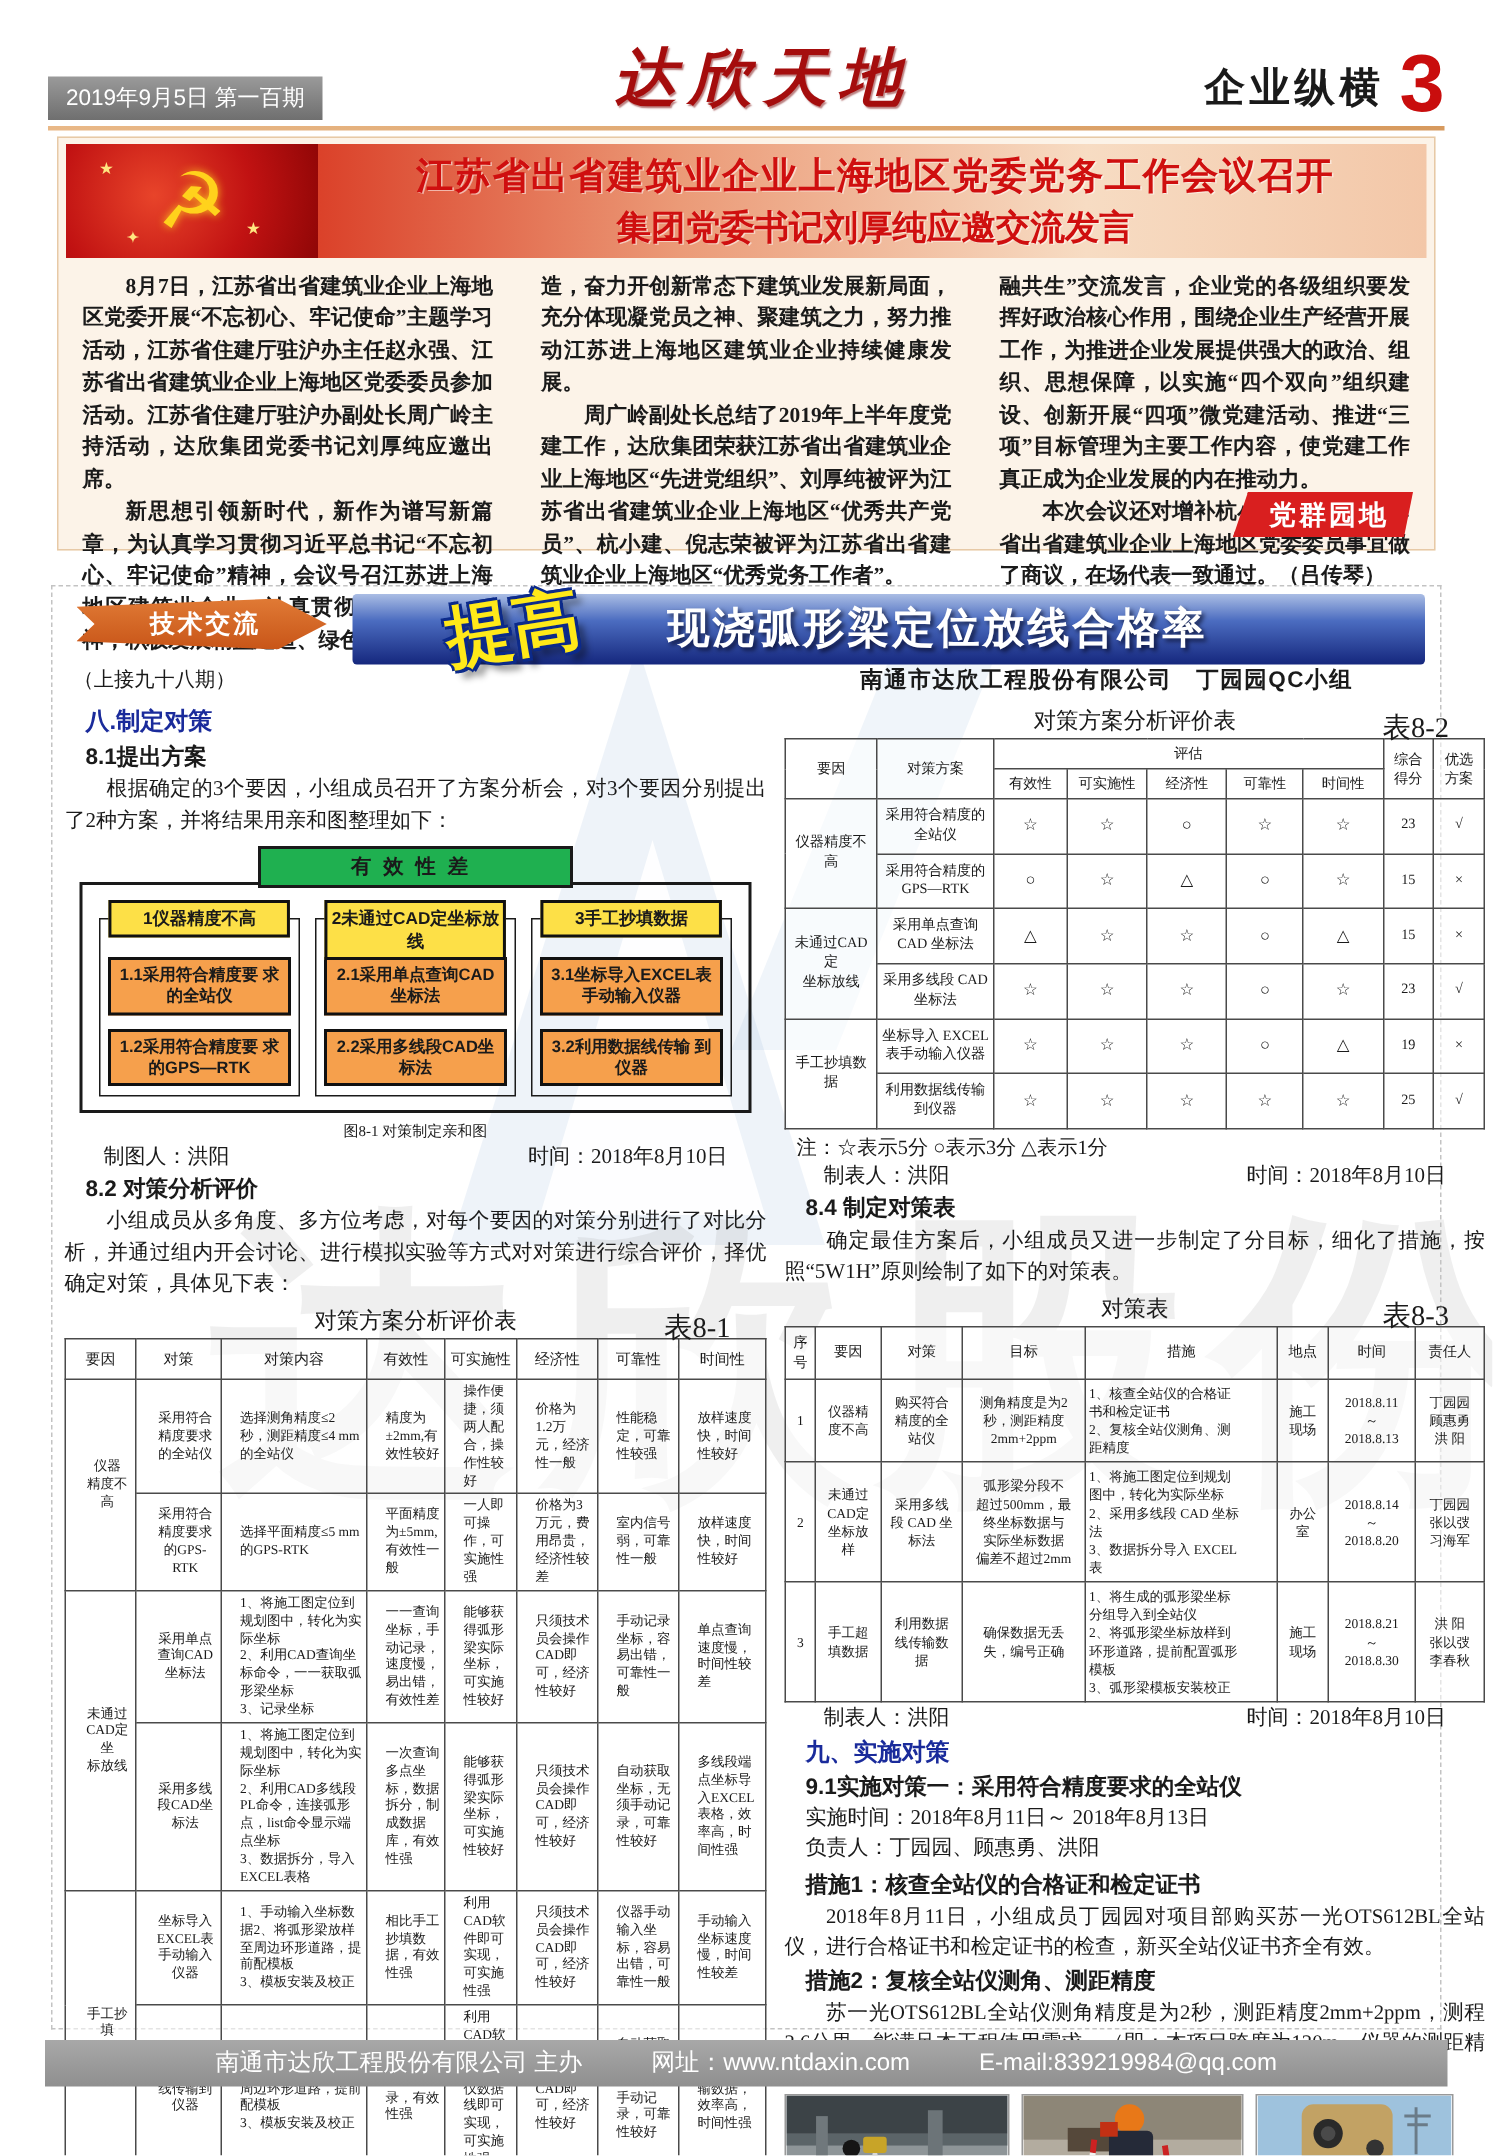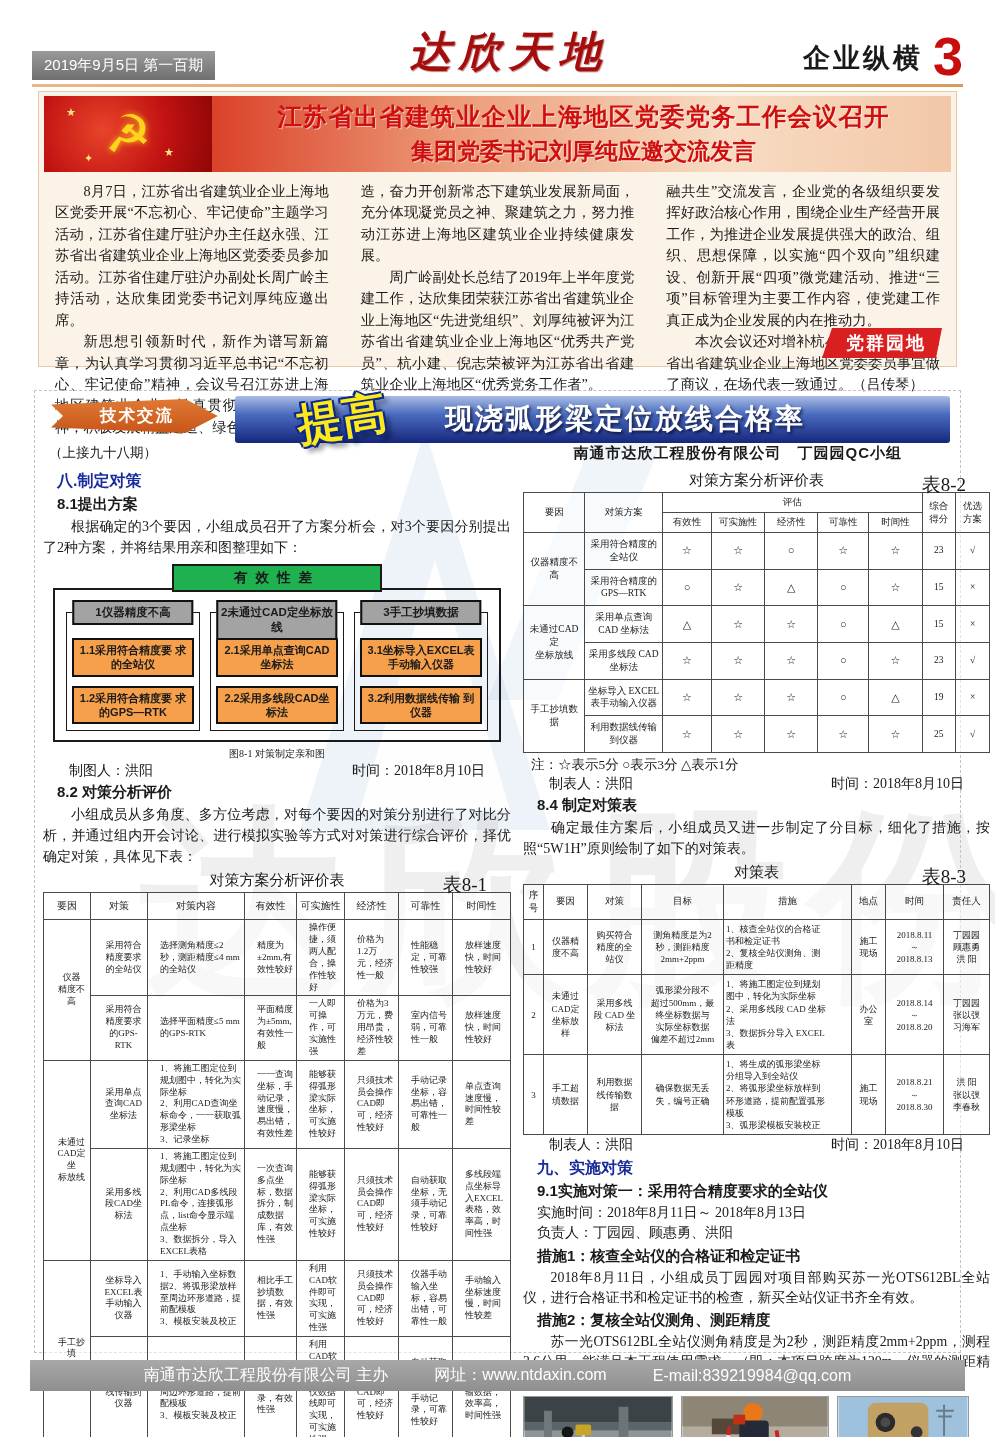--- a/index.html
+++ b/index.html
@@ -26,21 +26,21 @@
 
   
   .party { margin:4px 38px 0 38px; border:1px solid #e7c9a6; background:#fcf3e8; height:276px; position:relative; }
   .pbanner { position:relative; margin:4px 5px 0 5px; height:76px; background:linear-gradient(90deg,#b60f0f 0%,#d8321c 14%,#eb9a77 45%,#f7dcc3 75%,#f3c7a8 100%); overflow:hidden; }
   .emblem { position:absolute; left:0; top:0; width:168px; height:100%; background:radial-gradient(circle at 35% 45%, #e8442a 0%, #c11212 55%, #8f0606 100%); display:flex; align-items:center; justify-content:center; }
   .emblem .glyph { color:#ffd21c; font-size:52px; text-shadow:0 0 6px rgba(255,210,30,.9); }
   .emblem .spark { position:absolute; color:#ffe680; font-size:11px; }
   .ptitles { position:absolute; left:180px; right:8px; top:4px; text-align:center; font-family:"Liberation Sans",sans-serif; }
   .ptitle1 { color:#cf0f0f; font-weight:900; font-size:24.5px; letter-spacing:1px; text-shadow:1px 1px 0 rgba(255,255,255,.55); }
   .ptitle2 { color:#cf0f0f; font-weight:900; font-size:23px; margin-top:3px; text-shadow:1px 1px 0 rgba(255,255,255,.55); }
-  .pcols { display:flex; gap:32px; padding:9px 16px 6px 16px; }
+  .pcols { display:flex; gap:32px; padding:9px 16px 6px 16px;font-weight:bold; }
   .pcol { flex:1; font-size:14.3px; line-height:1.56; text-align:justify; }
   .pcol p.ind { text-indent:2em; }
   .badge { position:absolute; right:14px; bottom:8px; background:#d91f1f; color:#fff; font-weight:bold; font-size:18px; letter-spacing:2px; padding:3px 16px 3px 24px; font-family:"Liberation Sans",sans-serif; clip-path:polygon(10px 0,100% 0,calc(100% - 6px) 100%,0 100%); box-shadow:-3px 0 0 #a30e0e; }
 
   
   .tech { position:absolute; left:34px; right:34px; top:390px; bottom:84px; border:1px dashed #c3c3c3; padding:5px 8px 4px 8px; background:rgba(255,255,255,0); }
   .tech-head { position:relative; height:50px; }
   .ribbon { position:absolute; left:8px; top:3px; width:172px; height:34px; background:linear-gradient(180deg,#e07a35,#c85518); clip-path:polygon(0 16%,78% 0,97% 50%,78% 100%,0 84%,7% 50%); color:#fff; font-weight:bold; font-size:16.5px; display:flex; align-items:center; justify-content:center; letter-spacing:2px; font-family:"Liberation Sans",sans-serif; }
   .bluebar { position:absolute; left:192px; right:2px; top:0; height:47px; background:linear-gradient(180deg,#aabde4 0%,#4b6cc0 38%,#15277d 100%); border-radius:3px; }
   .tigao { position:absolute; left:62px; top:-7px; transform:rotate(-9deg); font-size:45px; font-weight:900; color:#ffe919; font-family:"Liberation Sans",sans-serif; text-shadow:2px 0 0 #0c2a8a,-2px 0 0 #0c2a8a,0 2px 0 #0c2a8a,0 -2px 0 #0c2a8a,2px 2px 0 #0c2a8a,-2px -2px 0 #0c2a8a,5px 6px 5px rgba(0,0,0,.45); }
@@ -56,21 +56,21 @@
   .h-blue { color:#1a2b9b; font-weight:bold; font-size:16px; font-family:"Liberation Sans",sans-serif; margin:4px 0 3px 14px; }
   .h-sub { font-weight:bold; font-size:15px; font-family:"Liberation Sans",sans-serif; margin:3px 0 2px 14px; }
   .para { font-size:14px; line-height:1.5; text-align:justify; }
   .para.ind { text-indent:2em; }
 
   
   .aff { margin-top:6px; position:relative; }
   .aff-root { position:relative; z-index:2; width:210px; margin:0 auto; background:#1fb050; border:2px solid #1a1a1a; text-align:center; font-weight:bold; font-size:13.5px; letter-spacing:8px; padding:3px 0; }
   .aff-outer { border:2px solid #1a1a1a; margin:-4px 10px 0 10px; padding:22px 6px 9px 6px; display:flex; }
   .aff-group { flex:1; border:1.5px solid #1a1a1a; margin:0 5px; padding:16px 5px 6px 5px; position:relative; }
-  .aff-head { position:absolute; top:-13px; left:50%; transform:translateX(-50%); width:92%; background:#a3a3a3; border:2px solid #111; font-weight:bold; font-size:11.5px; text-align:center; padding:3px 0; font-family:"Liberation Sans",sans-serif; }
+  .aff-head { position:absolute; top:-13px; left:50%; transform:translateX(-50%); width:92%; background:#fde047; border:2px solid #111; font-weight:bold; font-size:11.5px; text-align:center; padding:3px 0; font-family:"Liberation Sans",sans-serif; }
   .aff-item { background:#f6a04c; border:2px solid #111; font-weight:bold; font-size:11px; line-height:1.3; text-align:center; margin-top:9px; padding:3px 2px; font-family:"Liberation Sans",sans-serif; }
   .fig-cap { text-align:center; font-size:10px; margin-top:5px; }
   .credit { display:flex; justify-content:space-between; font-size:14px; padding:1px 26px 0 26px; }
 
   
   .tcap { position:relative; text-align:center; font-size:15px; margin:4px 0 2px 0; }
   .tcap .tag { position:absolute; right:24px; top:1px; font-size:19px; }
   table { border-collapse:collapse; width:100%; table-layout:fixed; background:rgba(255,255,255,.55); }
   th,td { border:1px solid #4a4a4a; padding:2px 3px; vertical-align:middle; white-space:pre-line; }
   th { font-weight:normal; text-align:center; }

